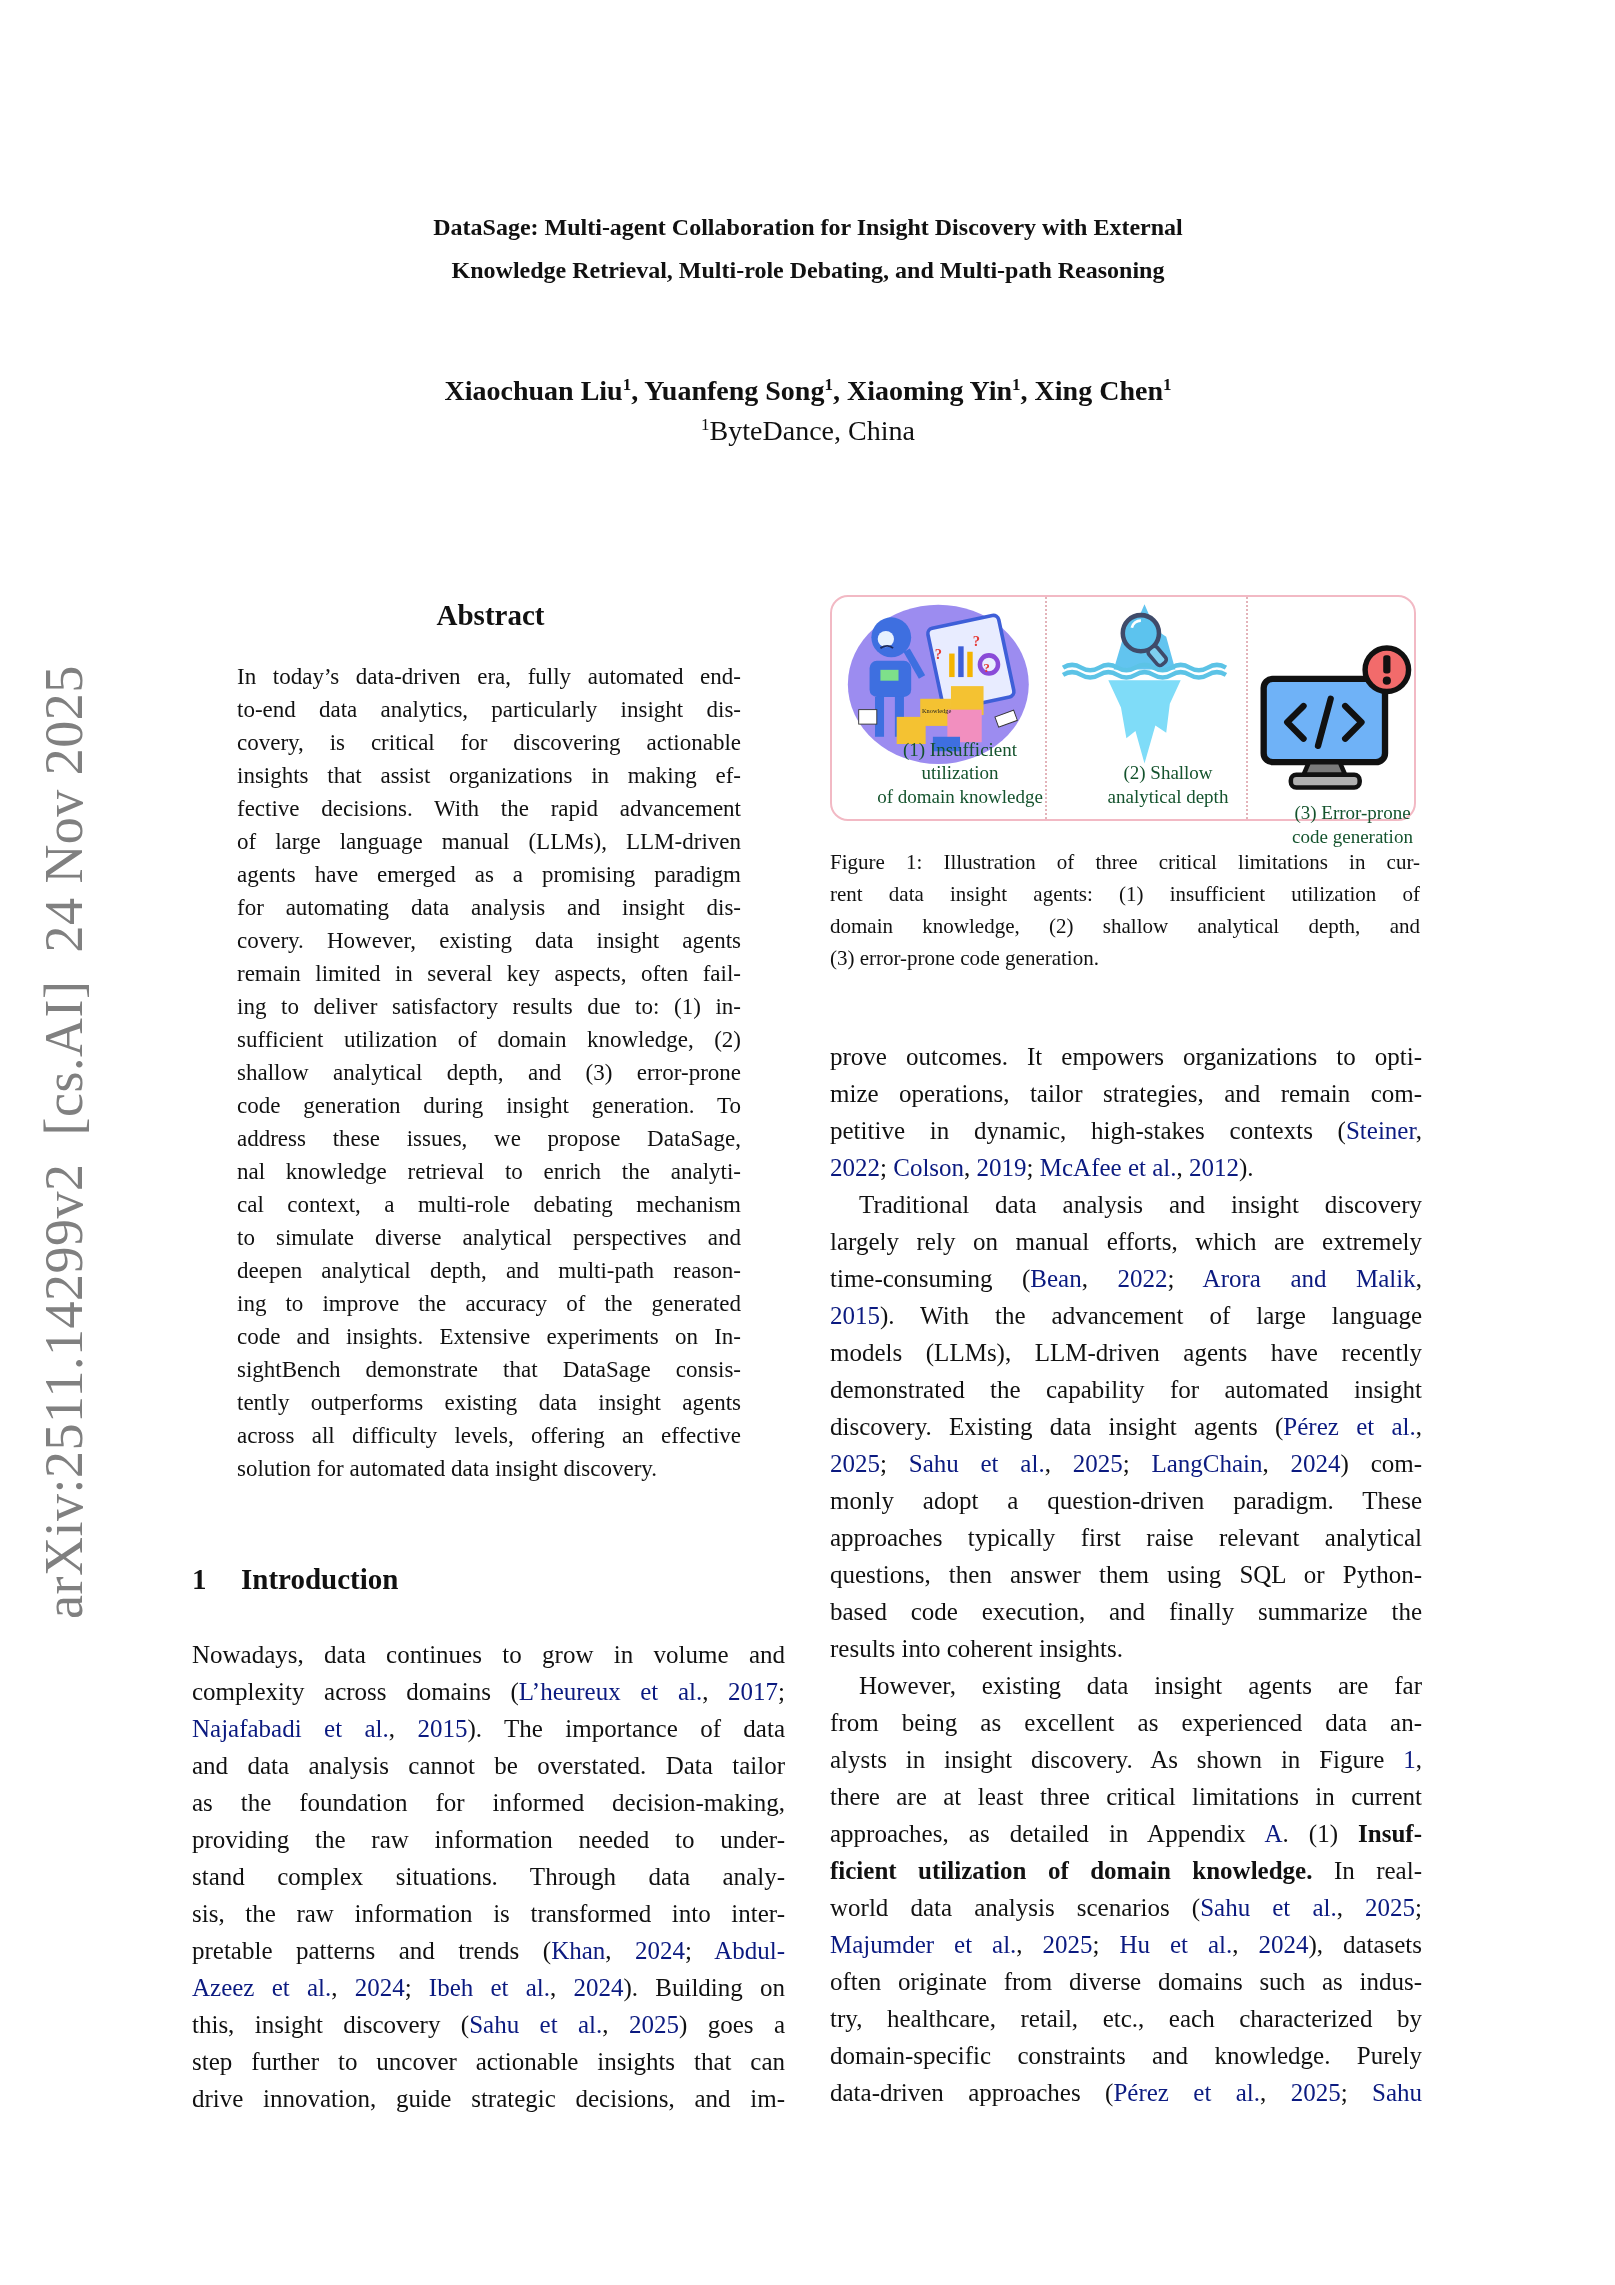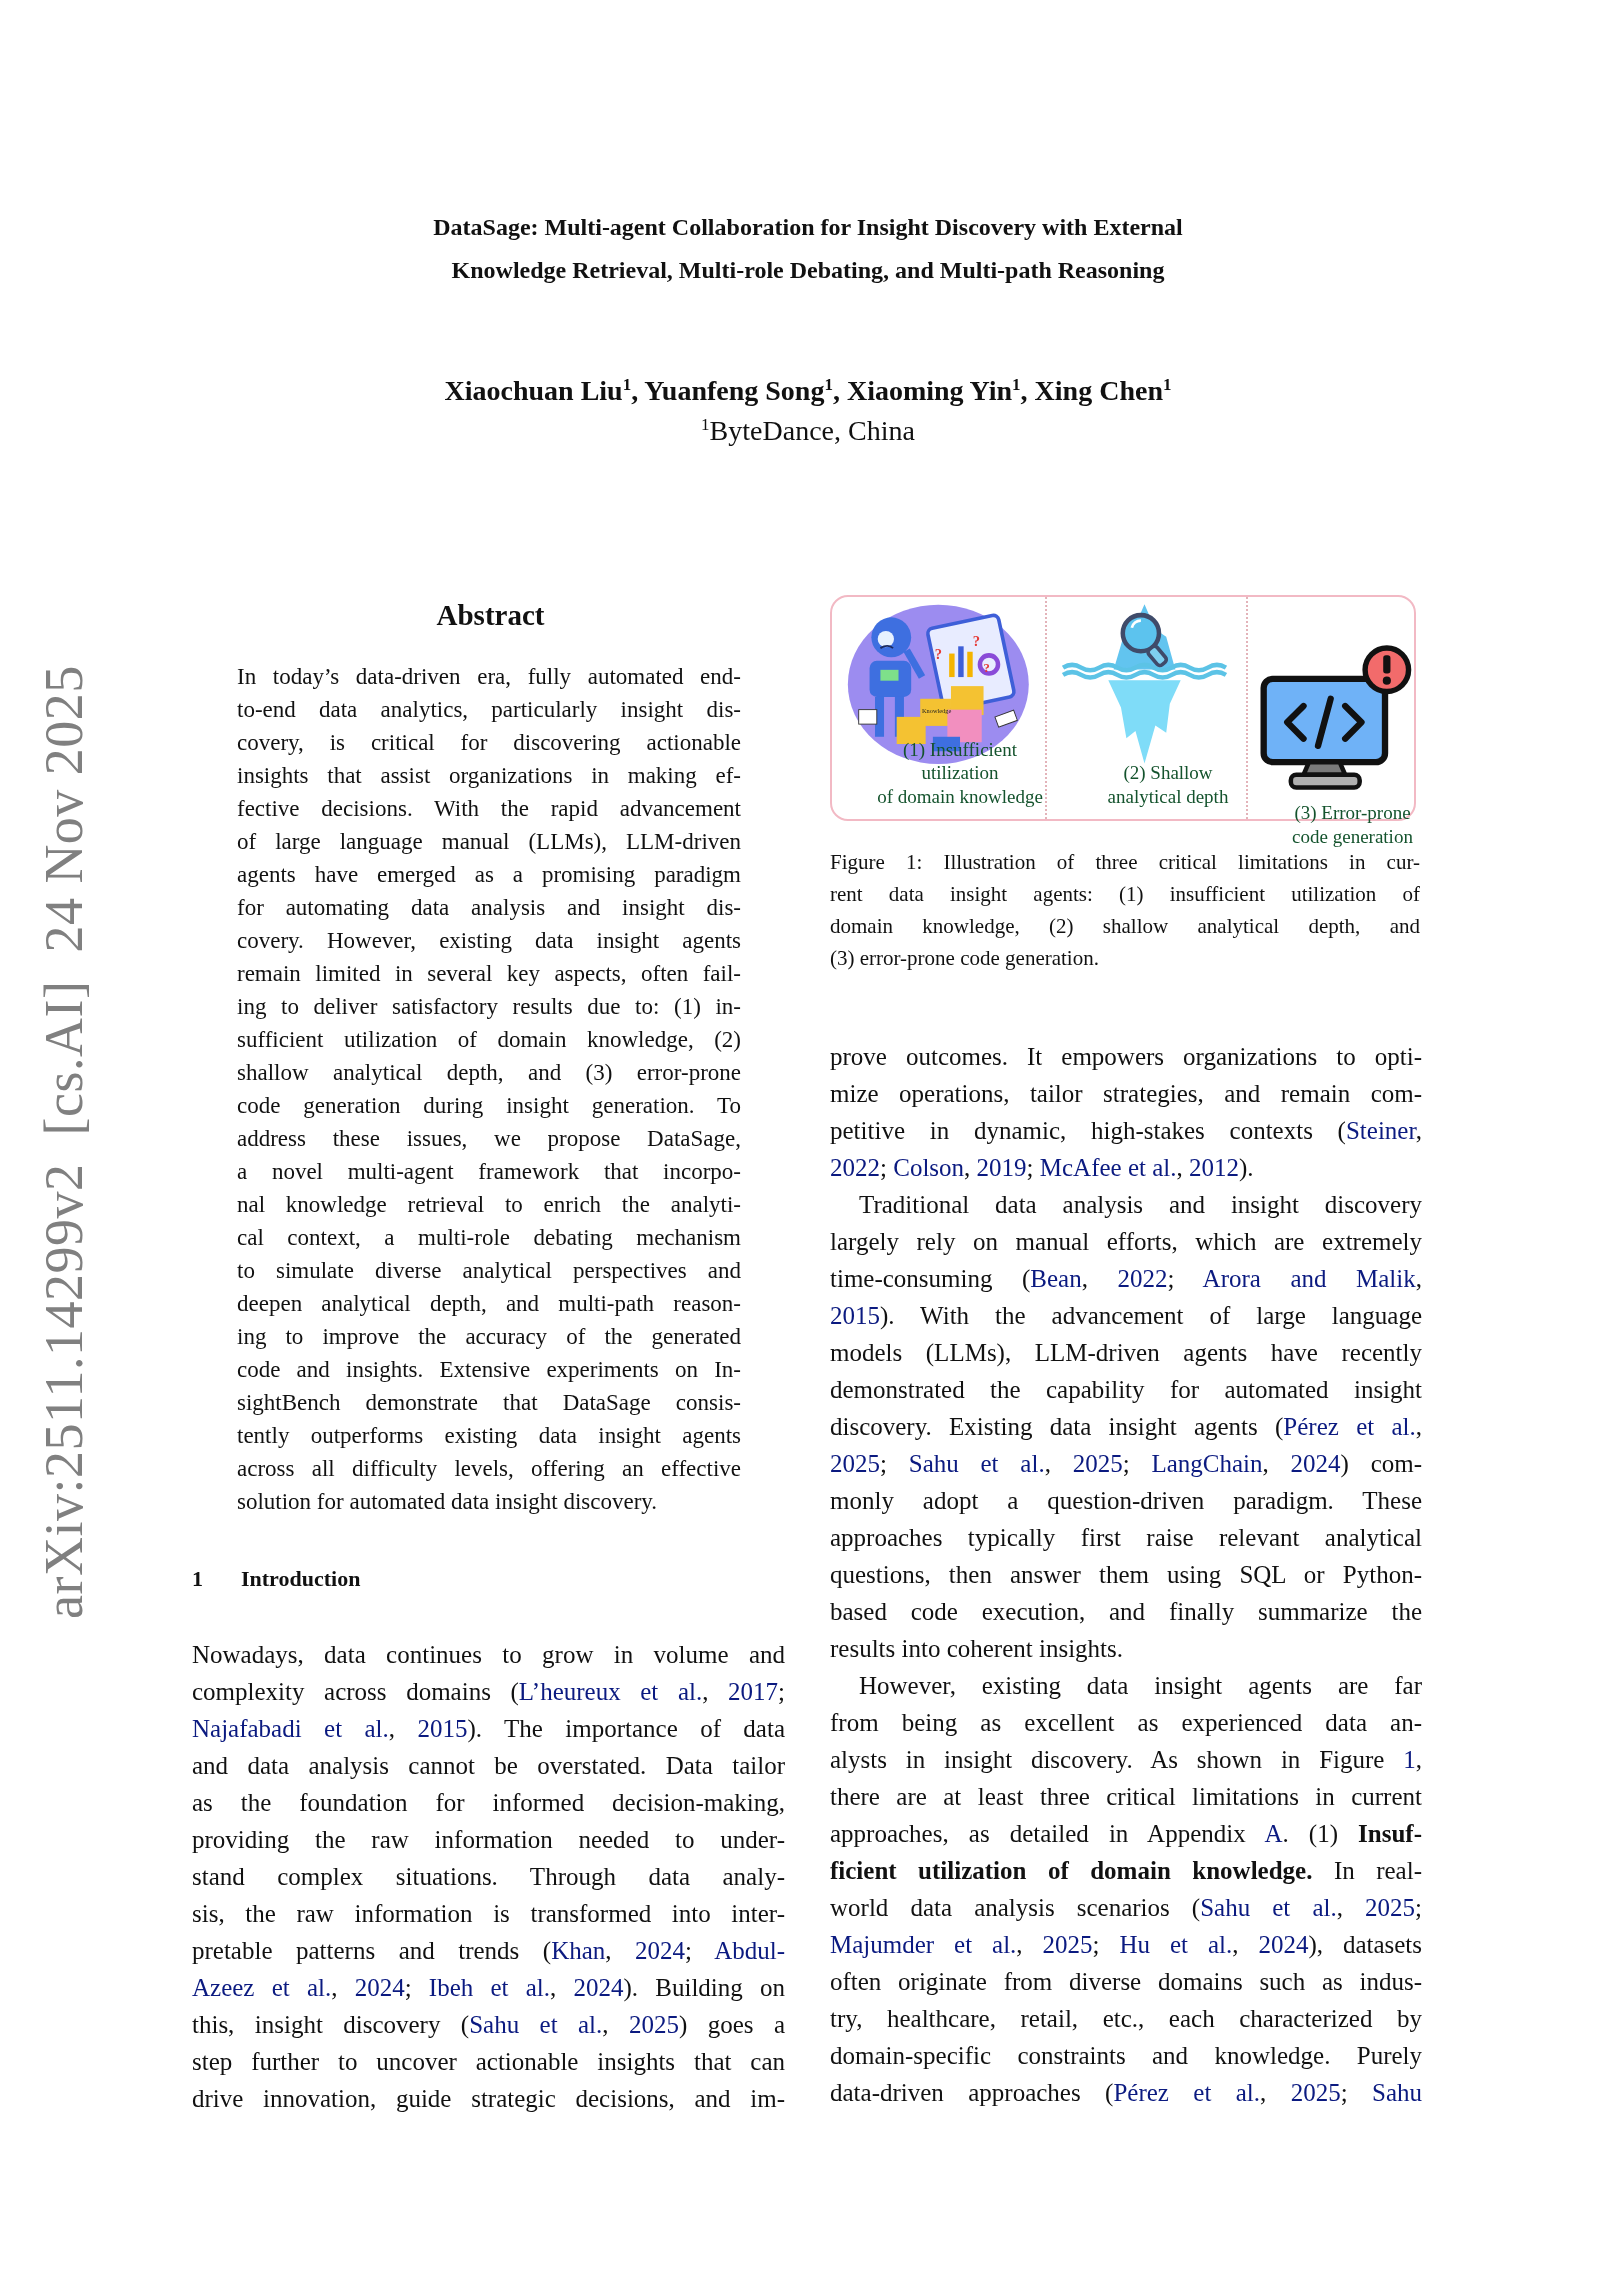--- a/index.html
+++ b/index.html
@@ -17,21 +17,21 @@
            white-space:nowrap; font-size:54px; color:#808080; letter-spacing:0.5px; }
   .abstract-head { left:237px; width:507px; top:597px; text-align:center;
                    font-weight:bold; font-size:29px; line-height:36px; }
   .abstract-body { left:237px; width:504px; top:660px; font-size:23px;
                    line-height:33px; text-align:justify; }
   .line { display:block; text-align:justify; text-align-last:justify; white-space:nowrap; }
   .line.last { text-align-last:left; }
   .body-col { font-size:25px; line-height:37px; }
   .left-body { left:192px; width:593px; top:1636px; }
   .right-body { left:830px; width:592px; top:1038px; }
-  .sec-head { left:192px; top:1561px; font-weight:bold; font-size:22px; line-height:36px; }
+  .sec-head { left:192px; top:1561px; font-weight:bold; font-size:29px; line-height:36px; }
   .sec-head .num { display:inline-block; width:49px; }
   .cite { color:#0b1a80; }
   .indent { padding-left:29px; }
   b { font-weight:bold; }
 
   
   .figure { left:830px; top:595px; width:586px; height:226px; border:2.7px solid #f2b9c4;
             border-radius:18px; box-sizing:border-box; background:#fff; }
   .panel { position:absolute; top:0; height:100%; }
   .p1 { left:0; width:213px; }
@@ -72,21 +72,20 @@
     <span class="line">of large language manual (LLMs), LLM-driven</span>
     <span class="line">agents have emerged as a promising paradigm</span>
     <span class="line">for automating data analysis and insight dis-</span>
     <span class="line">covery. However, existing data insight agents</span>
     <span class="line">remain limited in several key aspects, often fail-</span>
     <span class="line">ing to deliver satisfactory results due to: (1) in-</span>
     <span class="line">sufficient utilization of domain knowledge, (2)</span>
     <span class="line">shallow analytical depth, and (3) error-prone</span>
     <span class="line">code generation during insight generation. To</span>
     <span class="line">address these issues, we propose DataSage,</span>
-    <span class="line">a novel multi-agent framework that incorpo-</span>
     <span class="line">nal knowledge retrieval to enrich the analyti-</span>
     <span class="line">cal context, a multi-role debating mechanism</span>
     <span class="line">to simulate diverse analytical perspectives and</span>
     <span class="line">deepen analytical depth, and multi-path reason-</span>
     <span class="line">ing to improve the accuracy of the generated</span>
     <span class="line">code and insights. Extensive experiments on In-</span>
     <span class="line">sightBench demonstrate that DataSage consis-</span>
     <span class="line">tently outperforms existing data insight agents</span>
     <span class="line">across all difficulty levels, offering an effective</span>
     <span class="line last">solution for automated data insight discovery.</span>

